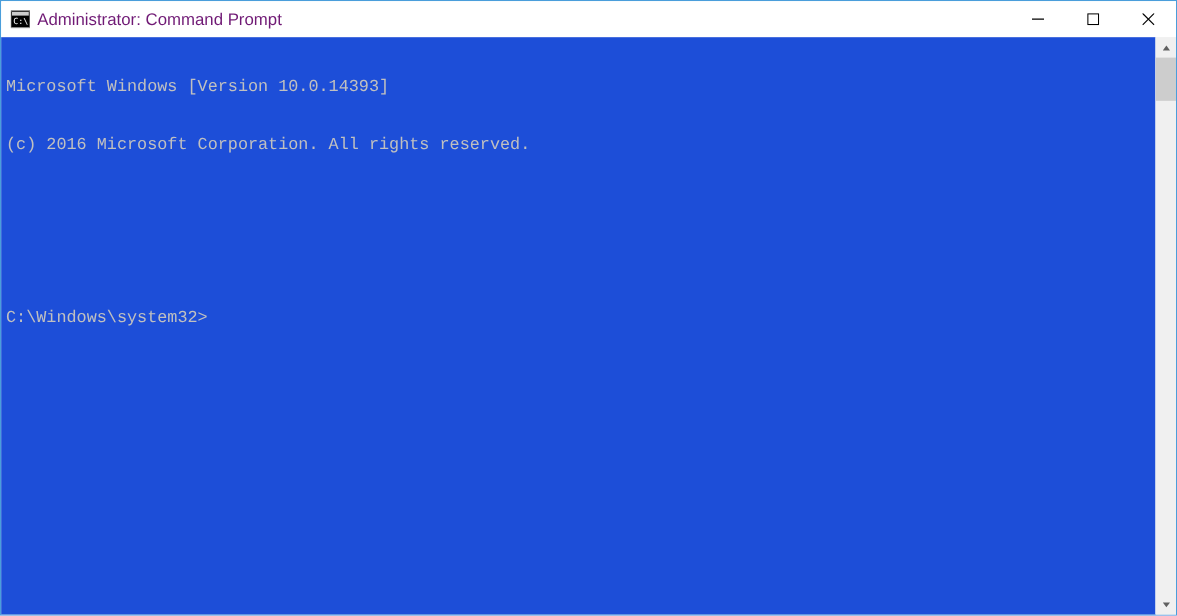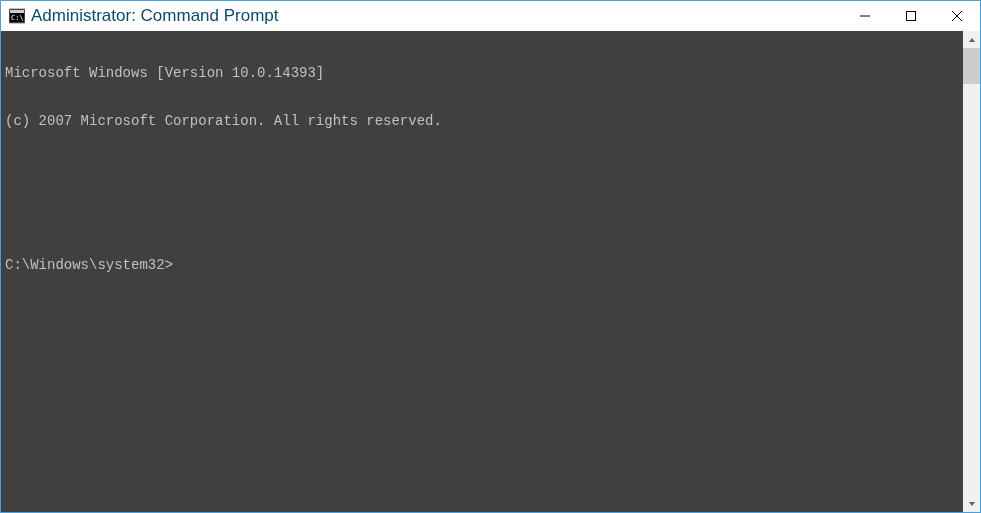--- a/index.html
+++ b/index.html
@@ -30,22 +30,22 @@
       width: 16px;
       height: 16px;
       margin-left: 8px;
       margin-right: 6px;
       display: inline-flex;
       align-items: center;
       justify-content: center;
     }
     .titlebar-icon svg { display: block; }
     .titlebar-title {
-      font-size: 17px;
-      color: #0c4a6e;
+      font-size: 14px;
+      color: #701a75;
       flex: 0 0 auto;
     }
     .titlebar-spacer { flex: 1; }
     .win-controls { display: flex; height: 100%; }
     .win-btn {
       width: 46px;
       height: 100%;
       display: flex;
       align-items: center;
       justify-content: center;
@@ -53,21 +53,21 @@
       font-size: 10px;
     }
     .win-btn svg { display: block; }
     .content-wrap {
       flex: 1;
       display: flex;
       min-height: 0;
     }
     .terminal {
       flex: 1;
-      background: #404040;
+      background: #1d4ed8;
       color: #c0c0c0;
       font-family: Consolas, "Courier New", monospace;
       font-size: 14px;
       line-height: 16px;
       padding: 2px 4px;
       white-space: pre;
       overflow: hidden;
     }
     .terminal .line { white-space: pre; }
     .scrollbar {
@@ -130,21 +130,21 @@
             <line x1="0" y1="0" x2="10" y2="10" stroke="#000" stroke-width="1"></line>
             <line x1="10" y1="0" x2="0" y2="10" stroke="#000" stroke-width="1"></line>
           </svg>
       </div>
     </div>
   </div>
 
   <div class="content-wrap">
     <div class="terminal">
       <div class="line">Microsoft Windows [Version 10.0.14393]</div>
-      <div class="line">(c) 2007 Microsoft Corporation. All rights reserved.</div>
+      <div class="line">(c) 2016 Microsoft Corporation. All rights reserved.</div>
       <div class="line"></div>
       <div class="line"></div>
       <div class="line"></div>
       <div class="line">C:\Windows\system32&gt;</div>
     </div>
 
     <div class="scrollbar">
       <div class="sb-btn">
         <svg width="8" height="8" viewBox="0 0 8 8">
             <polygon points="4,2 7,6 1,6" fill="#606060"></polygon>

